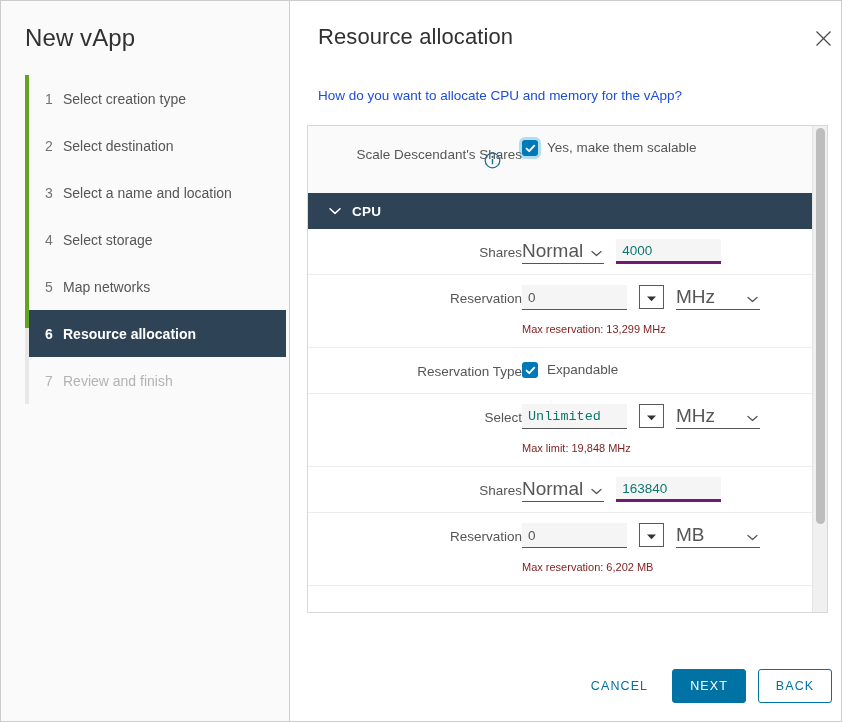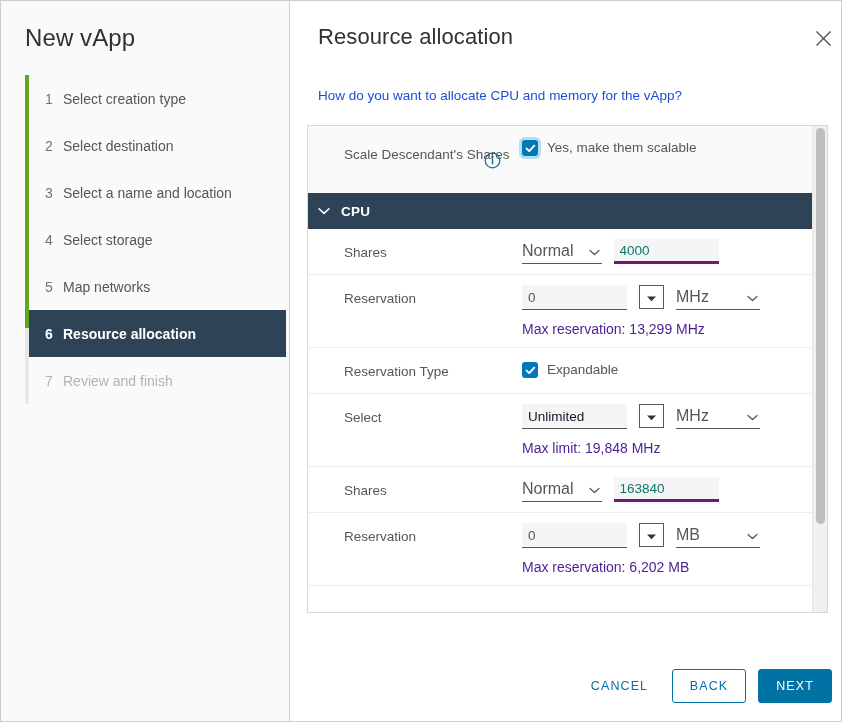--- a/index.html
+++ b/index.html
@@ -188,34 +188,35 @@
   }
   .row.shaded { background: #fafafa; border-bottom: none; }
 
   .row-label {
     width: 178px;
     flex: 0 0 178px;
     font-size: 13.5px;
     color: #565656;
     line-height: 21px;
     padding-top: 13px;
+    text-align: right;
   }
   .row-field {
     flex: 1 1 auto;
     padding-top: 10px;
     padding-bottom: 10px;
   }
 
   
   .section-head {
     background: #2e4356;
     height: 36px;
     display: flex;
     align-items: center;
-    padding-left: 7px;
+    padding-left: 18px;
     color: #ffffff;
     font-size: 13.5px;
     font-weight: bold;
     cursor: pointer;
     letter-spacing: 0.2px;
   }
   .section-head .chev {
     width: 18px;
     display: inline-flex;
     align-items: center;
@@ -268,62 +269,62 @@
     gap: 12px;
   }
 
   .select-ul {
     display: inline-flex;
     align-items: center;
     justify-content: space-between;
     min-width: 76px;
     height: 25px;
     border-bottom: 1px solid #565656;
-    font-size: 16px;
+    font-size: 19px;
     color: #565656;
     cursor: pointer;
     padding-right: 2px;
-    gap: 15px;
+    gap: 8px;
   }
   .select-ul.wide { min-width: 84px; }
 
   .input-box {
     height: 25px;
     width: 105px;
     background: #f5f5f5;
     border: none;
     border-bottom: 1px solid #565656;
     font-size: 13.5px;
     color: #565656;
     font-family: "Liberation Sans", sans-serif;
     padding: 0 6px;
     outline: none;
   }
   .input-box.disabled {
     background: #f5f5f5;
     border-bottom: 3px solid #701a75;
     color: #0f766e;
   }
-  .input-box.placeholder-style { color: #0f172a; }
+  .input-box.placeholder-style { color: #0f766e; font-family: Liberation Mono, monospace; }
 
   .stepper {
     width: 25px;
     height: 24px;
     border: 1px solid #5a5a5a;
     background: #ffffff;
     display: flex;
     align-items: center;
     justify-content: center;
     cursor: pointer;
     flex: 0 0 25px;
   }
 
   .hint {
-    font-size: 14px;
-    color: #4c1d95;
+    font-size: 11px;
+    color: #7f1d1d;
     padding-top: 11px;
     line-height: 16px;
   }
 
   .field-col { display: flex; flex-direction: column; }
 
   
   .footer {
     position: absolute;
     left: 289px;
@@ -593,18 +594,18 @@
         </div>
 
         <div class="scroll-track">
           <div class="scroll-thumb"></div>
         </div>
       </div>
     </div>
 
     <div class="footer">
       <button class="btn btn-link">CANCEL</button>
+      <button class="btn btn-primary">NEXT</button>
       <button class="btn btn-outline">BACK</button>
-      <button class="btn btn-primary">NEXT</button>
     </div>
 
   </div>
 </div>
 
 </body></html>

